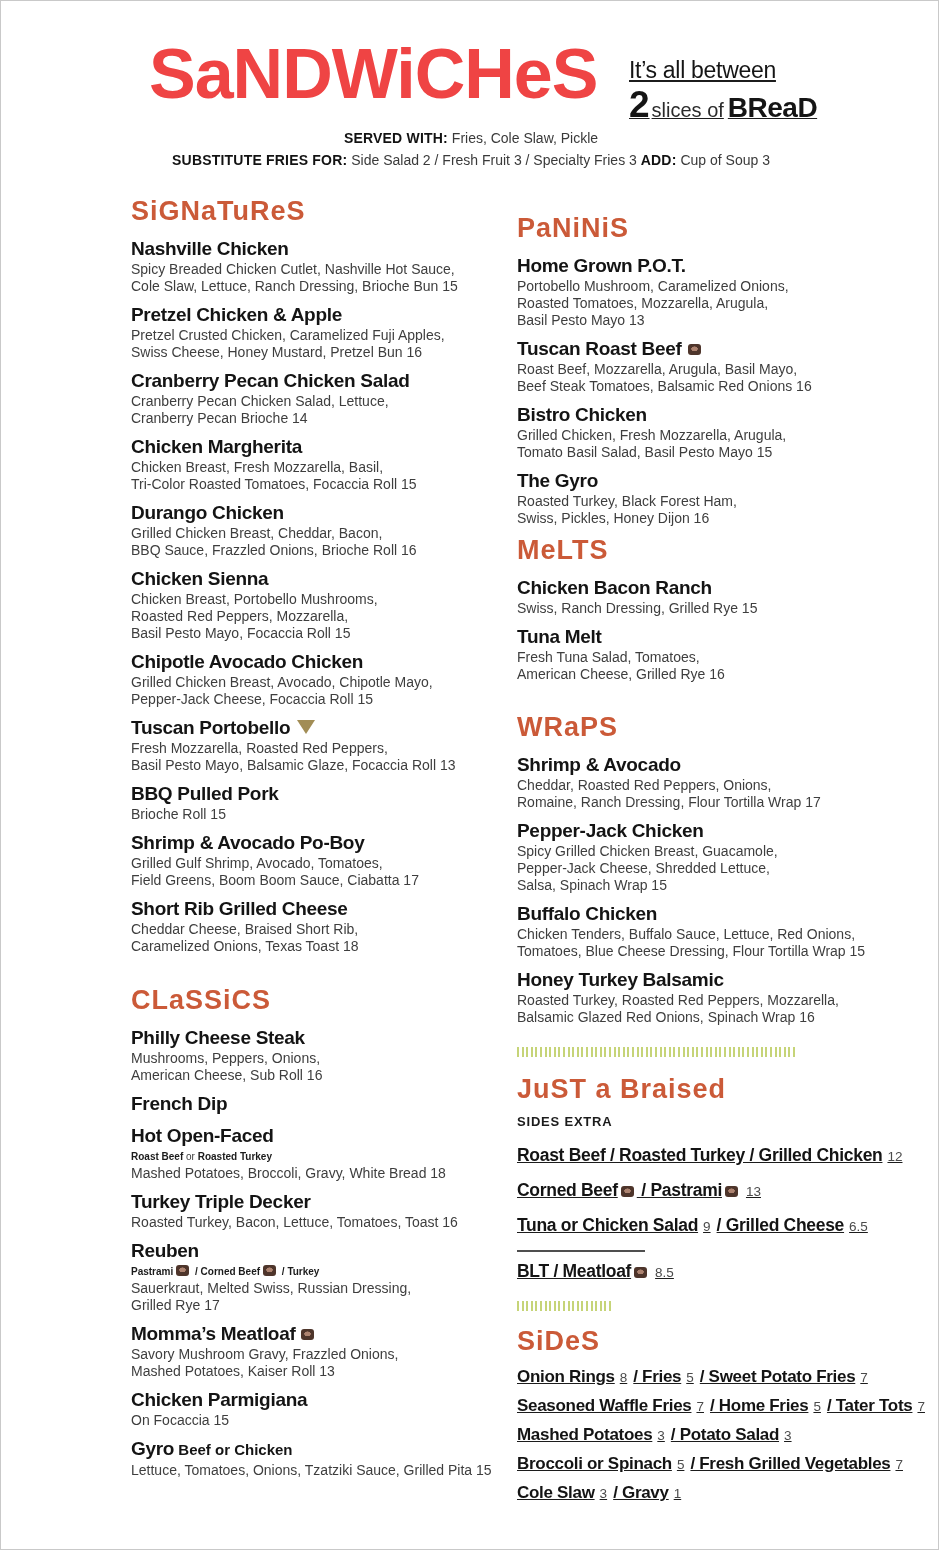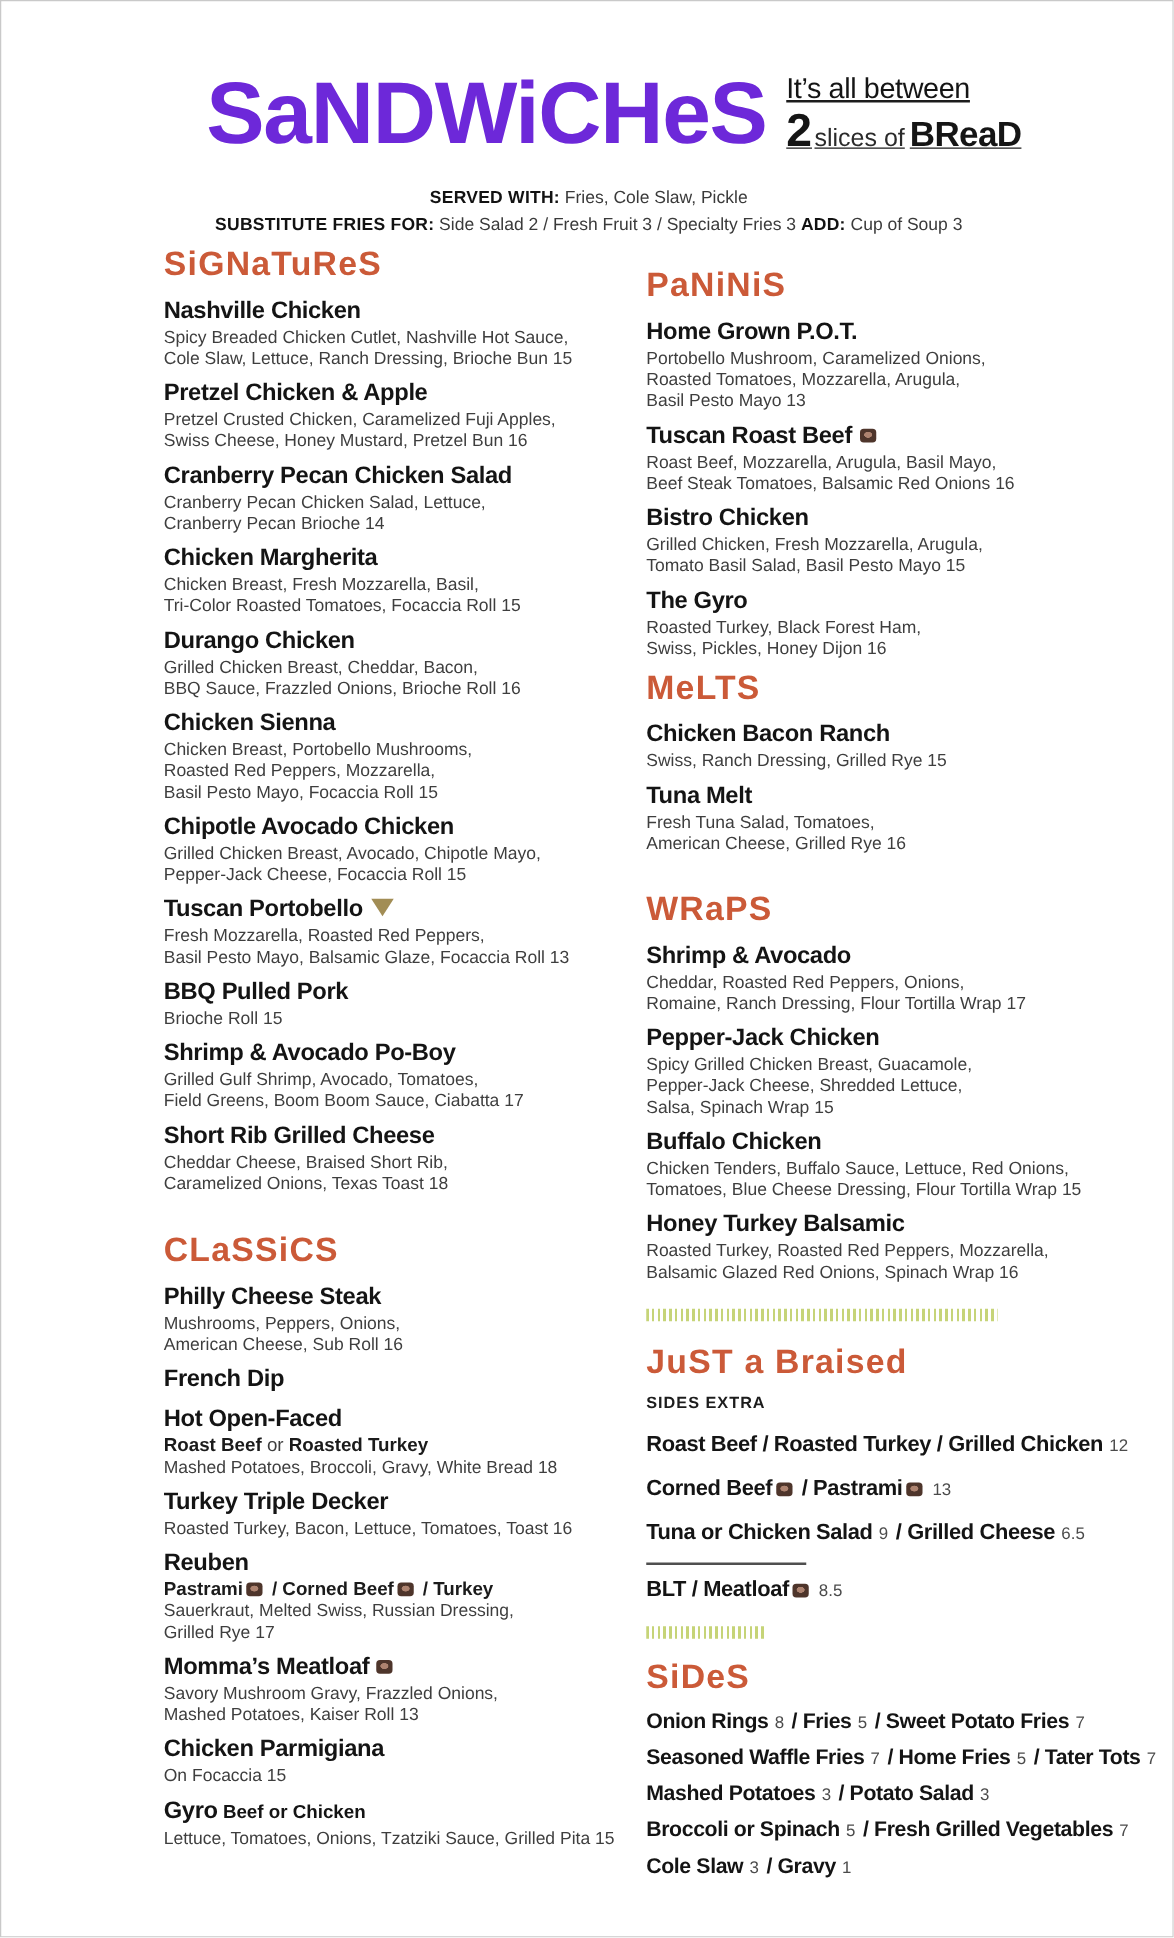--- a/index.html
+++ b/index.html
@@ -1,46 +1,46 @@
 <!DOCTYPE html>
 <html><head>
 <meta charset="utf-8">
 <style>
   html,body{margin:0;padding:0;}
   body{width:939px;height:1550px;background:#ffffff;position:relative;
        font-family:"Liberation Sans",sans-serif;color:#1c1c1c;overflow:hidden;}
   .page{position:absolute;inset:0;border:1px solid #c9c9c9;box-sizing:border-box;}
 
   
-  .title{position:absolute;left:148px;top:36px;margin:16px;font-size:70px;line-height:74px;
-         font-weight:bold;color:#6d28d9;letter-spacing:-1px;}
+  .title{position:absolute;left:148px;top:36px;margin:0;font-size:70px;line-height:74px;
+         font-weight:bold;color:#ef4444;letter-spacing:-1px;}
   .tag{position:absolute;left:628px;top:56px;width:220px;text-decoration:underline;}
   .tag1{font-size:23px;line-height:26px;color:#151515;letter-spacing:-0.3px;}
   .tag2{margin-top:1px;white-space:nowrap;}
   .tag2-big{font-size:37px;font-weight:bold;color:#151515;}
   .tag2-sm{font-size:20px;color:#2b2b2b;margin:16px 4px 0 2px;}
   .tag2-bread{font-size:28px;font-weight:bold;color:#151515;letter-spacing:-0.5px;}
-  .info{position:absolute;left:140px;top:126px;width:660px;text-align:center;margin-top:19px;}
+  .info{position:absolute;left:140px;top:126px;width:660px;text-align:center;}
   .info-line{font-size:14px;line-height:22px;color:#3a3a3a;}
   .info .b{font-weight:bold;color:#121212;letter-spacing:0.2px;}
 
   
   .col{position:absolute;top:196px;}
   .col-left{left:130px;width:360px;}
   .col-right{left:516px;width:423px;}
   .sec{position:absolute;left:0;width:100%;}
   h2{margin:0 0 12px;font-size:27px;line-height:28px;font-weight:bold;
      color:#cb5a38;letter-spacing:1px;}
 
   
   .item{margin-bottom:8px;}
   .item-name{font-size:19px;line-height:24px;font-weight:bold;color:#141414;
              letter-spacing:-0.3px;white-space:nowrap;}
   .nm-extra{font-size:15px;letter-spacing:0;}
-  .item-sub{font-size:15px;line-height:17px;white-space:nowrap;}
+  .item-sub{font-size:10px;line-height:17px;white-space:nowrap;}
   .sb-b{font-weight:bold;color:#1b1b1b;}
   .sb-r{color:#3d3d3d;}
   .item-desc{font-size:14px;line-height:17px;color:#3e3e3e;white-space:nowrap;}
 
   
   .ic-meat{display:inline-block;width:13px;height:11px;border-radius:3px;
            background:radial-gradient(ellipse 55% 48% at 50% 44%,#ad8370 0%,#ad8370 42%,#4e352b 48%);
            margin-left:6px;vertical-align:0px;}
   .item-sub .ic-meat,.row .ic-meat{margin:0 3px;vertical-align:-1px;}
   .ic-veg{display:inline-block;width:0;height:0;border-left:9px solid transparent;
@@ -49,21 +49,21 @@
 
   
   .tick{position:absolute;height:10px;
         background:repeating-linear-gradient(90deg,#c6d478 0,#c6d478 2px,transparent 2px,transparent 4.6px);}
   .tick-1{top:850px;left:0;width:281px;}
   .tick-2{top:1104px;left:0;width:96px;}
 
   
   .sides-extra{font-size:13px;line-height:14px;font-weight:bold;color:#1c1c1c;
                letter-spacing:0.8px;margin:10px 0 16px;}
-  .row{line-height:20px;white-space:nowrap;}
+  .row{line-height:20px;white-space:nowrap;text-decoration:underline;}
   .jas-rows .row{margin-bottom:13px;}
   .sides-rows .row{margin-bottom:8px;}
   .row-name{font-weight:bold;color:#141414;letter-spacing:-0.3px;}
   .jas-rows .row-name{font-size:17.5px;}
   .sides-rows .row-name{font-size:17px;}
   .row-price{font-size:13.5px;color:#4b4b4b;margin:0 6px 0 5px;}
   .rule{width:128px;border-top:2px solid #4f4f4f;margin:9px 0;}
 </style>
 </head>
 <body>

